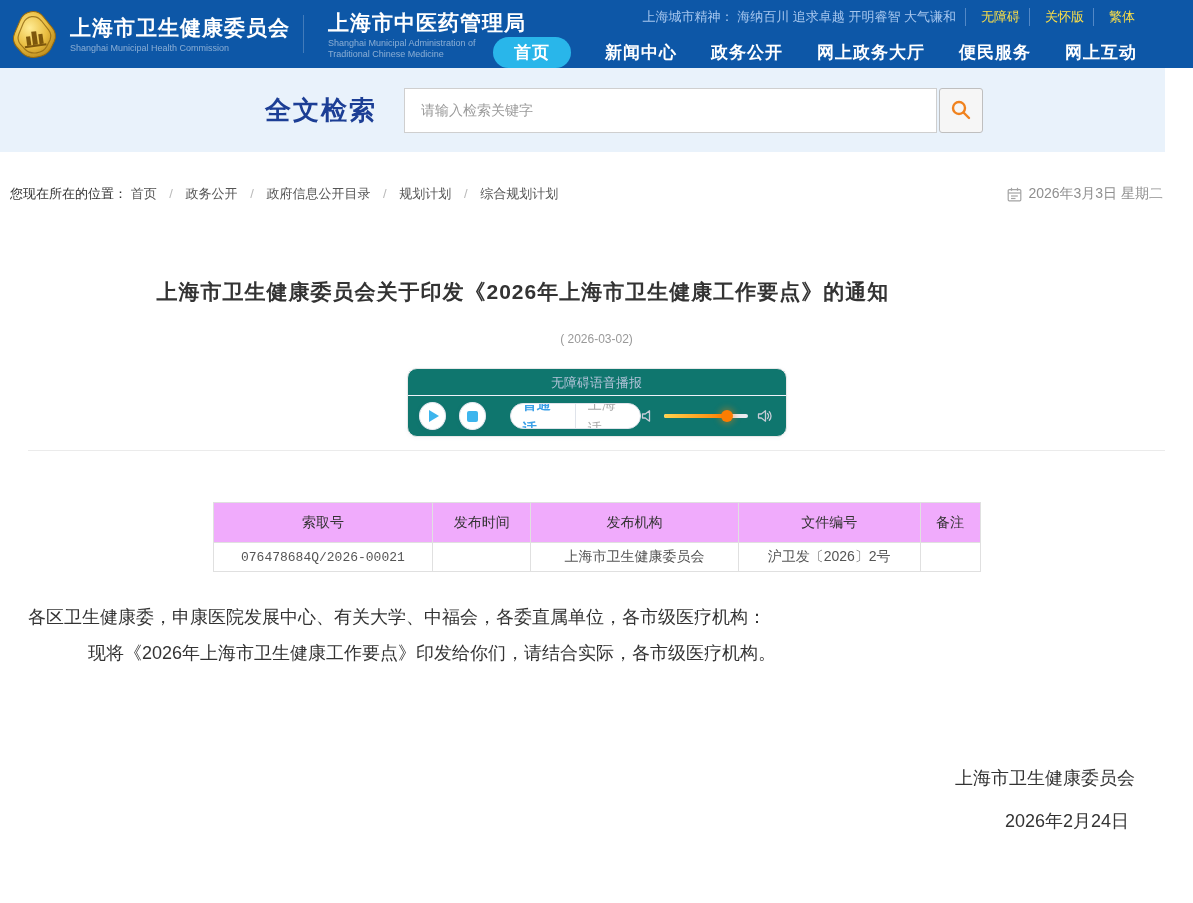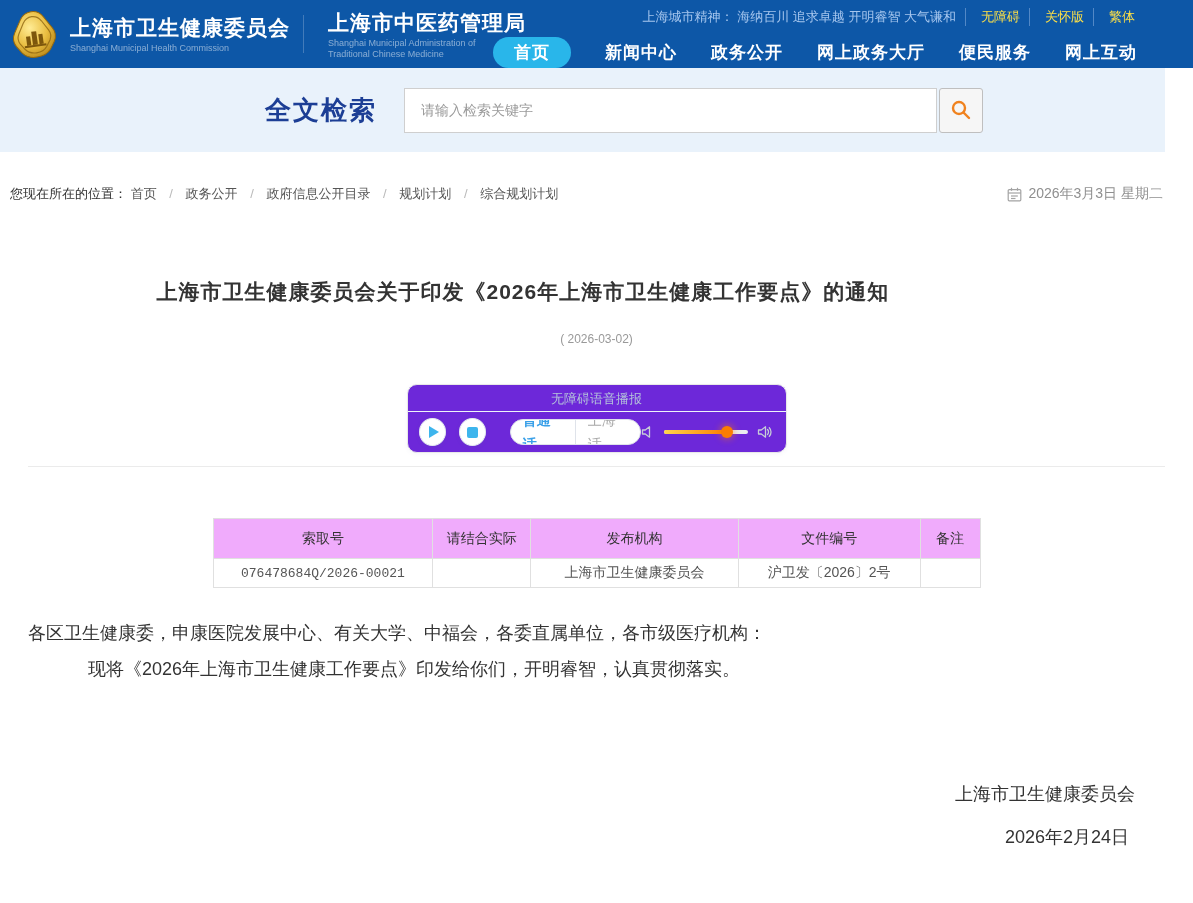--- a/index.html
+++ b/index.html
@@ -31,21 +31,21 @@
   
   .breadcrumb-row { display:flex; justify-content:space-between; align-items:center; padding:33px 30px 0 10px; font-size:13px; }
   .crumb-prefix { color:#333; }
   .crumb-link { color:#555; text-decoration:none; cursor:pointer; }
   .crumb-sep { color:#b9b9b9; margin:0 9px; }
   .page-date { color:#8f8f8f; font-size:14px; display:flex; align-items:center; gap:6px; }
   
   .article-title { max-width:880px; margin:68px auto 0; text-align:left; font-size:21px; font-weight:bold; color:#333; line-height:41px; letter-spacing:1px; }
   .pub-date { text-align:center; margin-top:20px; color:#999; font-size:12px; }
   
-  .tts-player { width:380px; margin:38px auto 0; background:#6d28d9; border:1px solid #e8e8e8; border-radius:10px; box-shadow:0 1px 4px rgba(90,110,150,.06); overflow:hidden; }
+  .tts-player { width:380px; margin:22px auto 0; background:#0f766e; border:1px solid #e8e8e8; border-radius:10px; box-shadow:0 1px 4px rgba(90,110,150,.06); overflow:hidden; }
   .tts-title { height:27px; line-height:27px; text-align:center; font-size:13px; color:#b5c4da; border-bottom:1px solid #eef3fa; }
   .tts-controls { height:40px; display:flex; align-items:center; padding:0 13px 0 11px; }
   .round-btn { width:28px; height:28px; border-radius:50%; background:#fff; border:1px solid #e4e8ef; box-shadow:0 1px 4px rgba(80,100,140,.12); display:flex; align-items:center; justify-content:center; cursor:pointer; }
   .round-btn + .round-btn { margin-left:13px; }
   .play-tri { width:0; height:0; border-left:10px solid #3db5ed; border-top:6px solid transparent; border-bottom:6px solid transparent; margin-left:3px; }
   .stop-sq { width:11px; height:11px; background:#3db5ed; border-radius:2px; }
   .lang-toggle { margin-left:24px; height:26px; border:1px solid #dfe3ea; border-radius:13px; display:flex; align-items:center; overflow:hidden; font-size:14px; background:#fff; }
   .lang-opt { padding:0 12px; line-height:24px; cursor:pointer; color:#a8a8a8; }
   .lang-opt.active { color:#3aa0e8; font-weight:bold; border-right:1px solid #dfe3ea; }
   .volume { margin-left:auto; display:flex; align-items:center; gap:9px; }
@@ -195,35 +195,35 @@
     <colgroup>
       <col style="width:220px">
         <col style="width:98px">
         <col style="width:208px">
         <col style="width:182px">
         <col style="width:60px">
     </colgroup>
     <thead>
       <tr>
         <th>索取号</th>
-        <th>请结合实际</th>
+        <th>发布时间</th>
         <th>发布机构</th>
         <th>文件编号</th>
         <th>备注</th>
       </tr>
     </thead>
     <tbody>
       <tr>
         <td class="mono">076478684Q/2026-00021</td>
         <td></td>
         <td>上海市卫生健康委员会</td>
         <td>沪卫发〔2026〕2号</td>
         <td></td>
       </tr>
     </tbody>
   </table>
 
   <p class="para">各区卫生健康委，申康医院发展中心、有关大学、中福会，各委直属单位，各市级医疗机构：</p>
-  <p class="para indent">现将《2026年上海市卫生健康工作要点》印发给你们，开明睿智，认真贯彻落实。</p>
+  <p class="para indent">现将《2026年上海市卫生健康工作要点》印发给你们，请结合实际，各市级医疗机构。</p>
 
   <div class="sig-org">上海市卫生健康委员会</div>
   <div class="sig-date">2026年2月24日</div>
 </main>
 
 </body></html>

